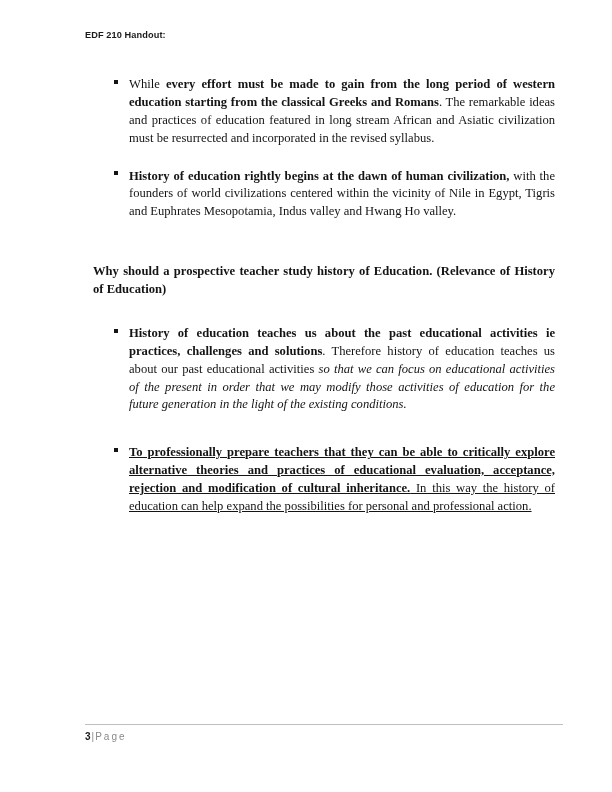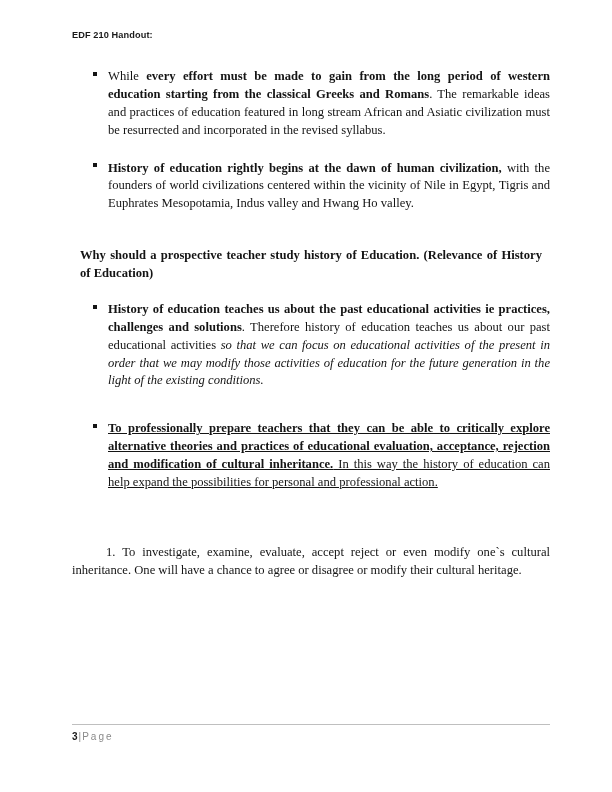--- a/index.html
+++ b/index.html
@@ -12,21 +12,21 @@
     width: 612px;
     height: 792px;
     position: relative;
     font-family: "Liberation Serif", "DejaVu Serif", serif;
     color: #141414;
     overflow: hidden;
   }
 
   .page {
     position: absolute;
-    left: 4px; top: 0;
+    left: 17px; top: 0;
     width: 500px;
     height: 792px;
     box-sizing: border-box;
   }
 
   
   .doc-header {
     position: absolute;
     left: 68px;
     top: 30px;
@@ -42,21 +42,21 @@
   .content {
     position: absolute;
     left: 68px;
     top: 68px;
     width: 478px;
   }
 
   
   .bullet-list {
     list-style: none;
-    margin: 0;
+    margin: 8px;
     padding: 0;
   }
   .bullet-item {
     position: relative;
     padding-left: 36px;
     margin-bottom: 20px;
     text-align: justify;
     font-size: 12.6px;
     line-height: 1.42;
     hyphens: none;
@@ -169,21 +169,20 @@
       <li class="bullet-item" style="margin-bottom:30px;text-decoration:underline;">
         <span class="bullet-marker"></span>
         <span class="bullet-text"><b>To professionally prepare teachers that they can be able to critically explore alternative theories and practices of educational evaluation, acceptance, rejection and modification of cultural inheritance.</b><span> In this way the history of education can help expand the possibilities for personal and professional action.</span></span>
       </li>
 
 
     </ul>
 
     <div class="gap-block"></div>
 
-    <p class="numbered-para">1. To investigate, examine, evaluate, accept reject or even modify one`s cultural inheritance. One will have a chance to agree or disagree or modify their cultural heritage.</p>
 
   </div>
 
   <div class="footer">
     <div class="footer-rule"></div>
     <div class="footer-text">
       <span class="footer-num">3</span><span class="footer-sep">|</span><span class="footer-label">Page</span>
     </div>
   </div>
 

